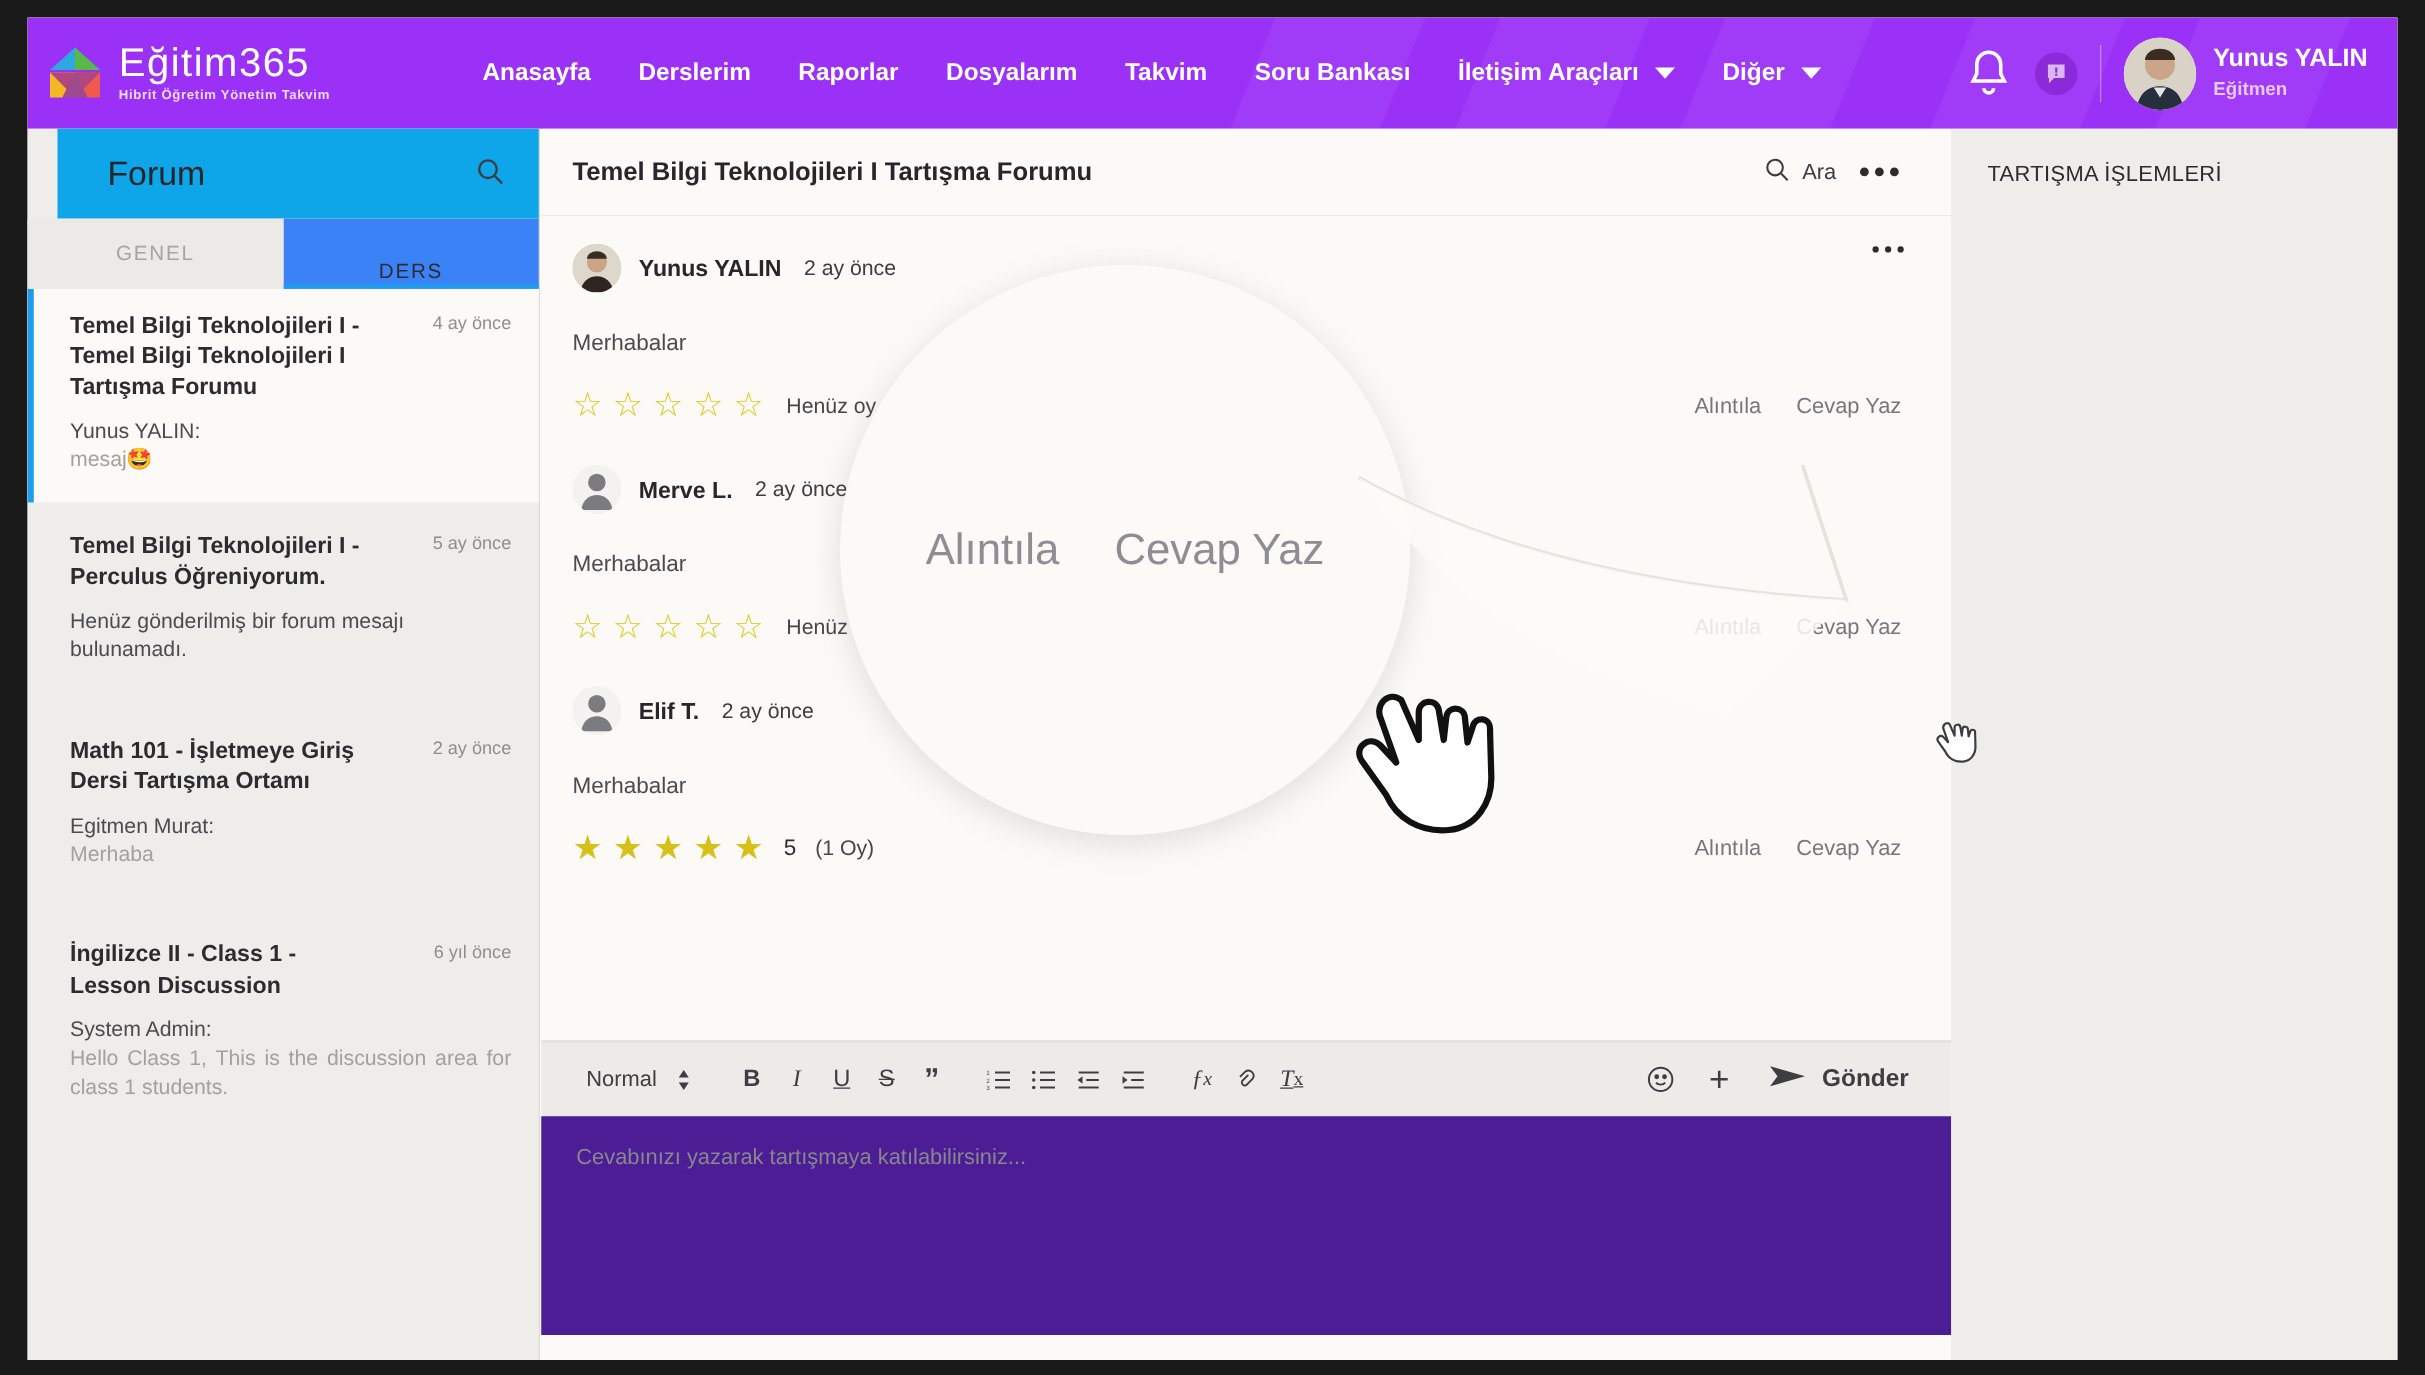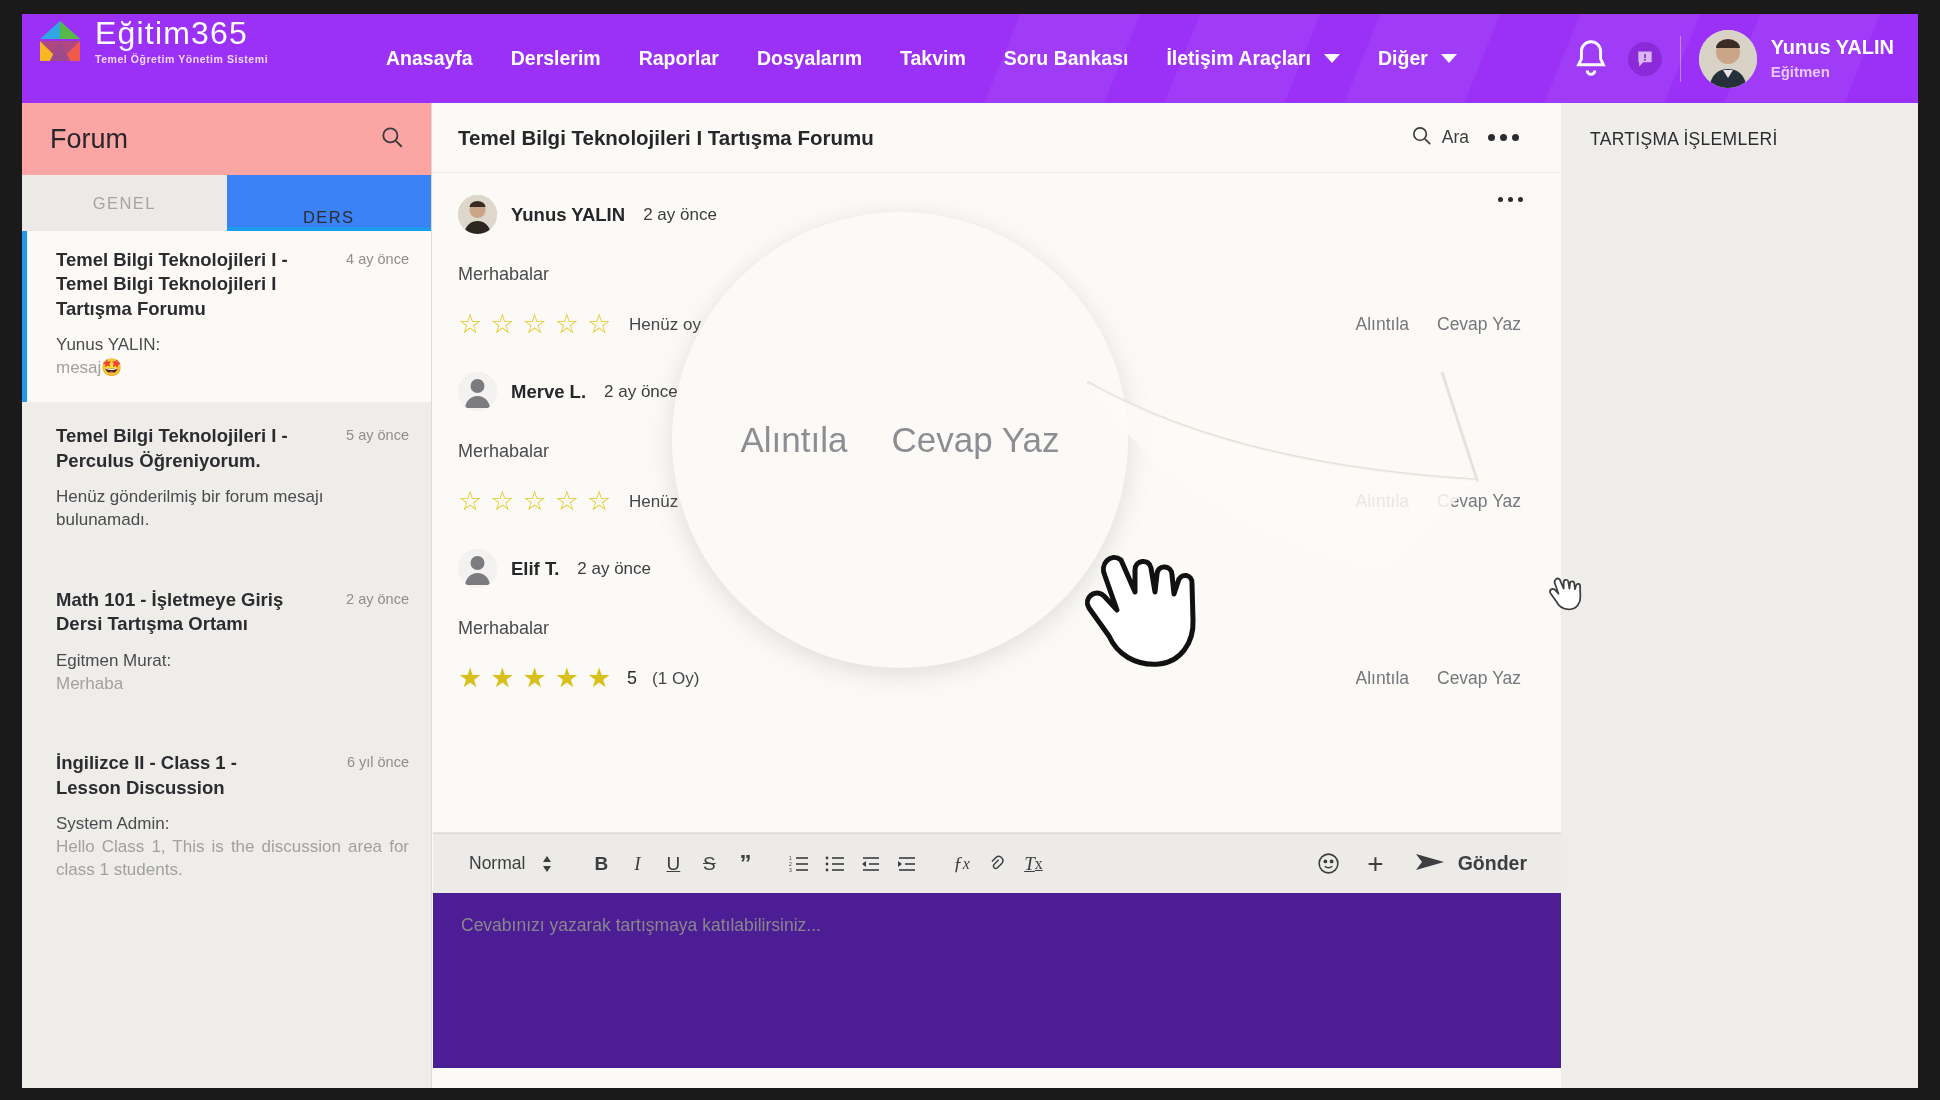--- a/index.html
+++ b/index.html
@@ -24,21 +24,21 @@
     background: #9b30f7;
     overflow: hidden;
   }
   .topbar .chev {
     position: absolute; top: -40px;
     width: 120px; height: 170px;
     background: rgba(255,255,255,0.055);
     transform: skewX(-22deg);
   }
   .brand {
-    position: absolute; left: 14px; top: 3px;
+    position: absolute; left: 14px; top: 20px;
     display: flex; align-items: center; gap: 11px;
   }
   .logo-mark {
     width: 48px; height: 48px; position: relative;
   }
   .brand-text { line-height: 1; }
   .brand-title {
     font-size: 32px; color: #ffffff; letter-spacing: 1.2px;
     font-weight: 400;
   }
@@ -87,23 +87,24 @@
   .user-role { color: #e6c7ff; font-size: 15px; font-weight: bold; margin-top: 3px; }
 
   
   .sidebar {
     position: absolute; left: 0; top: 89px;
     width: 410px; height: 985px;
     background: #eeedea;
     border-right: 1px solid #dcdbd7;
   }
   .sidebar-head {
-    height: 72px; background: #fca5a5;
+    height: 72px; background: #0ea5e9;
     display: flex; align-items: center; justify-content: space-between;
-    padding: 0 26px 0 28px;
+    padding: 0 26px 0 40px;
+    margin-left: 24px;
   }
   .sidebar-title { font-size: 27px; color: #26262b; font-weight: 400; }
   .tabs { display: flex; height: 56px; background: #eceae7; }
   .tab {
     flex: 1; display: flex; align-items: center; justify-content: center;
     font-size: 16.5px; letter-spacing: 1.4px; color: #a6a5a1;
     cursor: pointer; background: #eceae7;
   }
   .tab.active {
     color: #2c2c31; background: #3b82f6;
@@ -252,21 +253,21 @@
           <polygon points="4,22 24,4 44,22 24,22" fill="#2ea8e0"></polygon>
           <polygon points="24,4 44,22 24,22" fill="#57b947"></polygon>
           <polygon points="4,24 24,24 14,44 4,44" fill="#f5b722"></polygon>
           <polygon points="24,24 44,24 44,44 34,44" fill="#f05a4b"></polygon>
           <polygon points="4,24 44,24 24,44" fill="#b0477e"></polygon>
           <polygon points="14,44 24,24 34,44" fill="#a04a8e"></polygon>
         </svg>
       </div>
       <div class="brand-text">
         <div class="brand-title">Eğitim365</div>
-        <div class="brand-sub">Temel Öğretim Yönetim Sistemi</div>
+        <div class="brand-sub">Hibrit Öğretim Yönetim Takvim</div>
       </div>
     </div>
 
     <div class="nav">
       <div class="nav-item">
           <span>Anasayfa</span>
         </div>
       <div class="nav-item">
           <span>Derslerim</span>
         </div>

